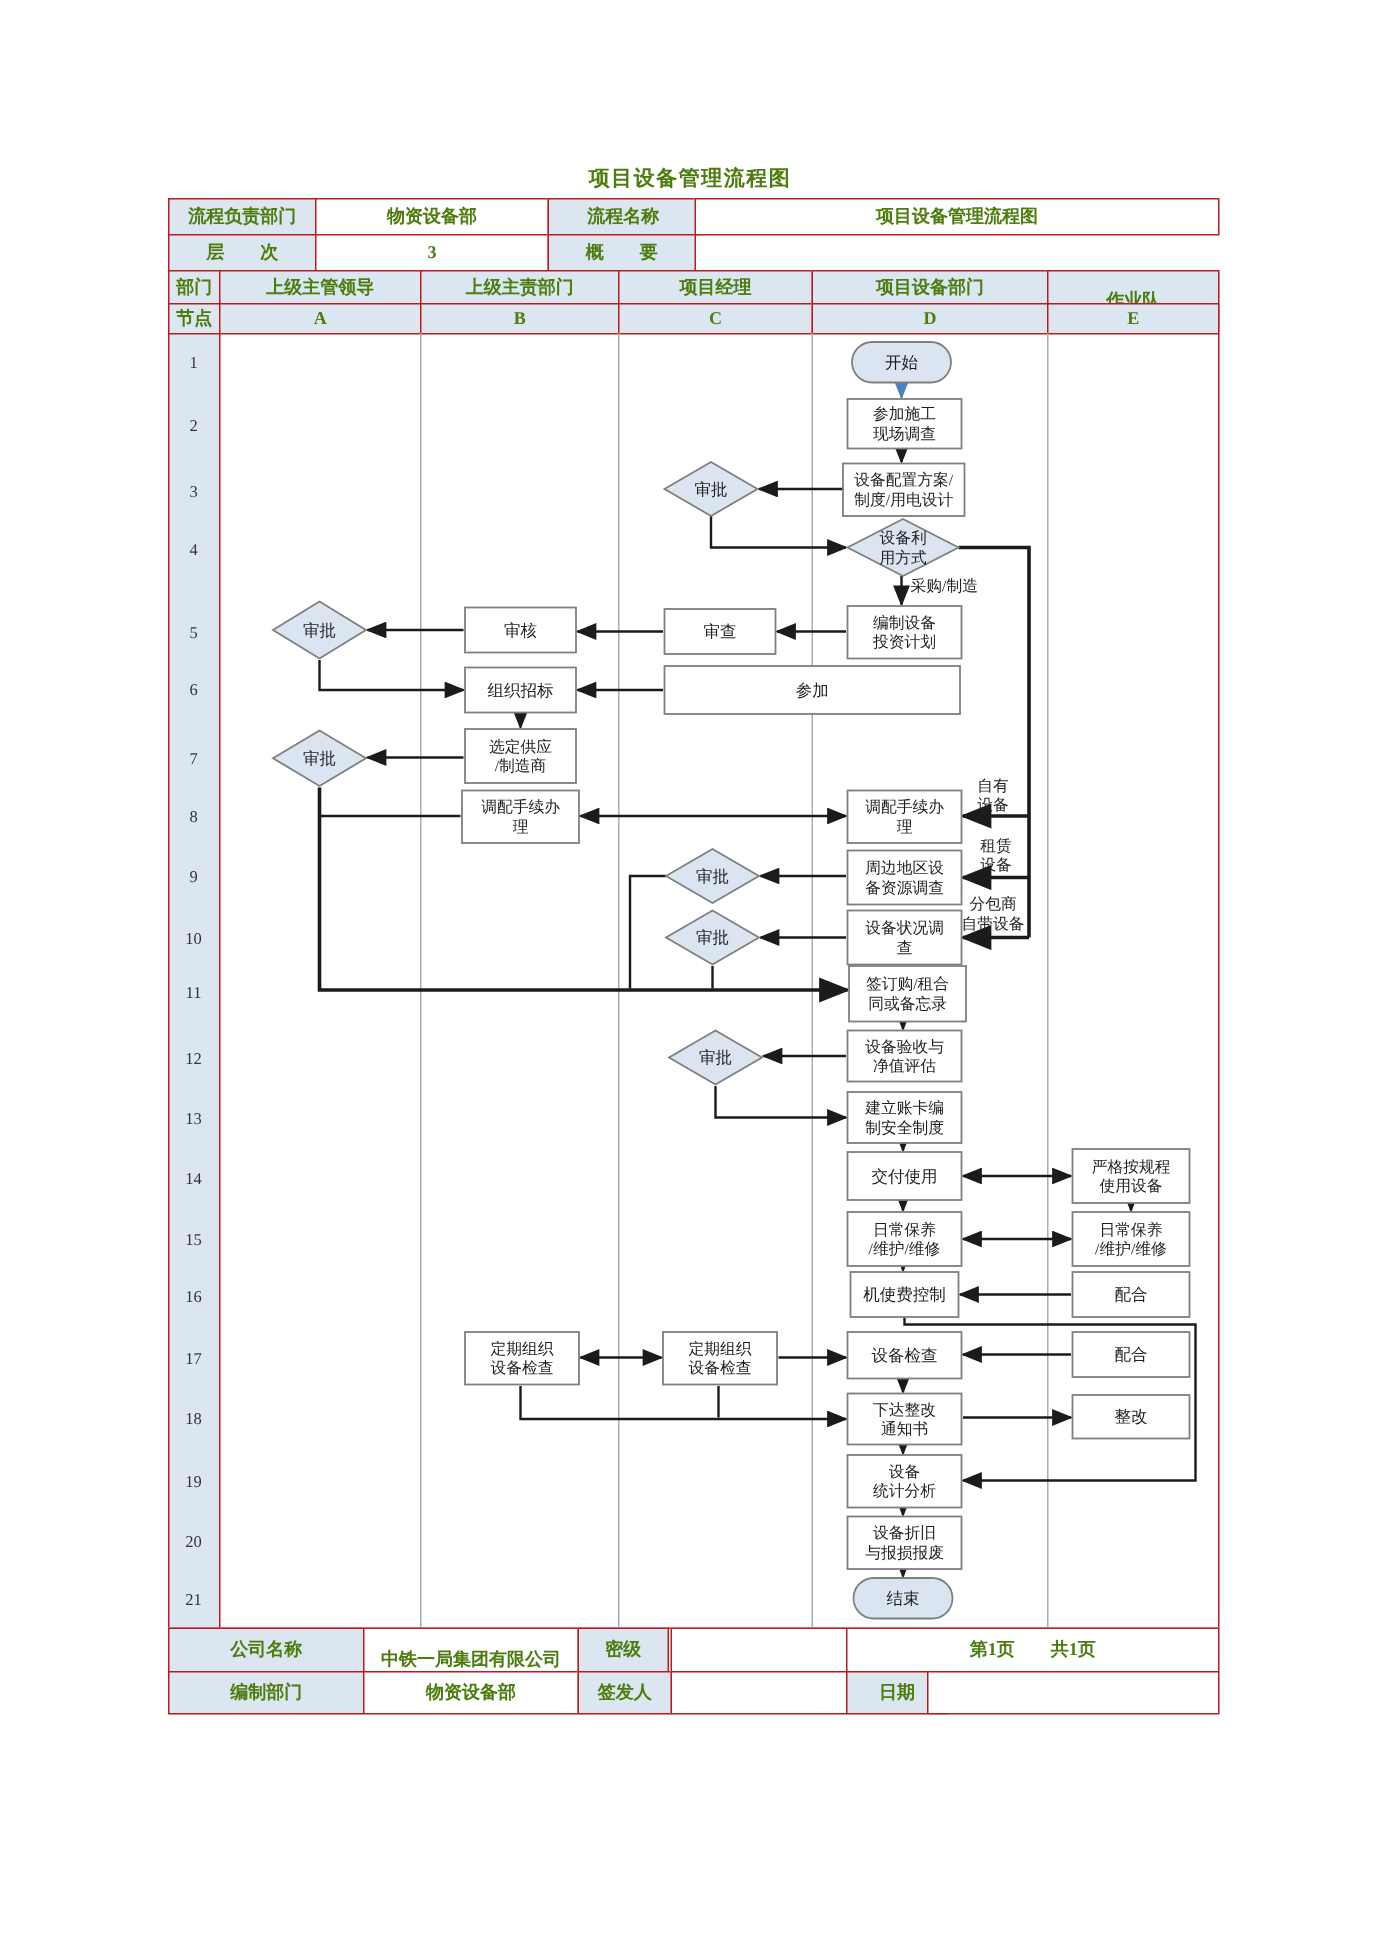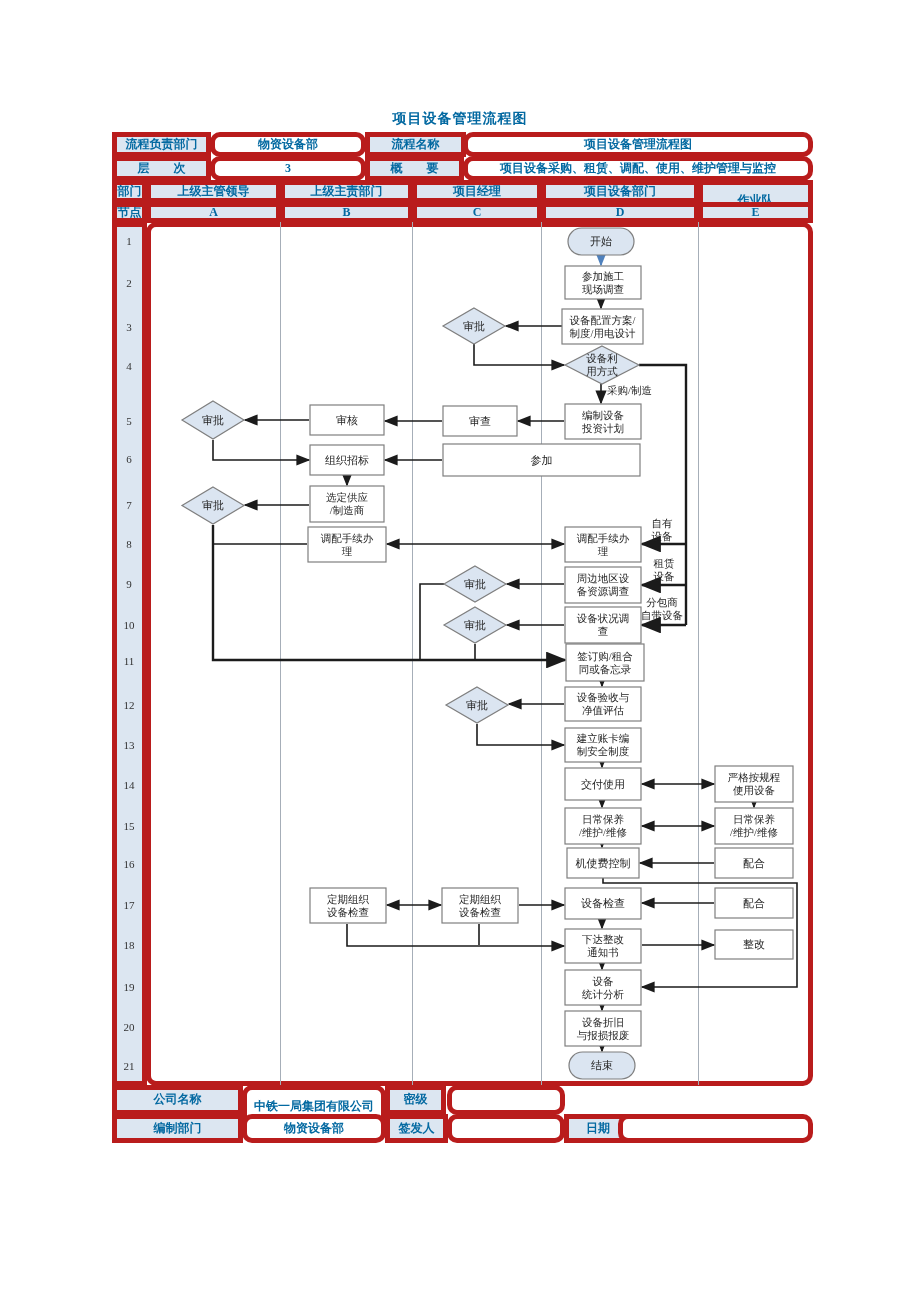--- a/index.html
+++ b/index.html
@@ -1,44 +1,43 @@
 <!DOCTYPE html>
 <html><head>
 <meta charset="utf-8">
 <style>
   html,body{margin:0;padding:0;background:#ffffff;}
   #page{position:relative;width:920px;height:1301px;background:#ffffff;overflow:hidden;
-        font-family:"Liberation Serif","DejaVu Serif",serif;color:#0369a1;}
+        font-family:"Liberation Serif","DejaVu Serif",serif;color:#4d7c0f;}
   .title{position:absolute;left:0;top:110px;width:920px;text-align:center;
          font-size:14px;font-weight:700;letter-spacing:1px;}
-  .cell{position:absolute;box-sizing:border-box;border:5px solid #b91c1c;
+  .cell{position:absolute;box-sizing:border-box;border:1px solid #b91c1c;
         display:flex;align-items:center;justify-content:center;
         font-size:12px;font-weight:600;text-align:center;line-height:1.1;
         white-space:pre;overflow:hidden;}
   .blue{background:#dce6f1;}
-  .white{background:#ffffff;border-radius:10px;}
+  .white{background:#ffffff;}
   .vline{position:absolute;width:1px;background:#a6aeb8;}
   #flow-svg{position:absolute;left:0;top:0;pointer-events:none;}
 </style>
 </head>
 <body>
 
 <div id="page">
 
   <div class="title">项目设备管理流程图</div>
 
   <div class="cell blue" style="left:112px;top:132px;width:99px;height:25px">流程负责部门</div>
   <div class="cell white" style="left:210px;top:132px;width:156px;height:25px">物资设备部</div>
   <div class="cell blue" style="left:365px;top:132px;width:101px;height:25px">流程名称</div>
   <div class="cell white" style="left:463px;top:132px;width:350px;height:25px">项目设备管理流程图</div>
 
   <div class="cell blue" style="left:112px;top:156px;width:99px;height:25px">层　　次</div>
   <div class="cell white" style="left:210px;top:156px;width:156px;height:25px">3</div>
   <div class="cell blue" style="left:365px;top:156px;width:99px;height:25px">概　　要</div>
-  <div class="cell white" style="left:463px;top:156px;width:350px;height:25px">项目设备采购、租赁、调配、使用、维护管理与监控</div>
 
   <div class="cell blue" style="left:112px;top:180px;width:35px;height:23px">部门</div>
   <div class="cell blue" style="left:146px;top:180px;width:135px;height:23px">上级主管领导</div>
   <div class="cell blue" style="left:280px;top:180px;width:133px;height:23px">上级主责部门</div>
   <div class="cell blue" style="left:412px;top:180px;width:130px;height:23px">项目经理</div>
   <div class="cell blue" style="left:541px;top:180px;width:158px;height:23px">项目设备部门</div>
   <div class="cell blue" style="left:698px;top:180px;width:115px;height:41px">作业队</div>
 
   <div class="cell blue" style="left:112px;top:202px;width:35px;height:21px">节点</div>
   <div class="cell blue" style="left:146px;top:202px;width:135px;height:21px">A</div>
@@ -51,20 +50,21 @@
   <div class="cell white" style="left:146px;top:222px;width:667px;height:864px"></div>
   <div class="vline" style="left:280px;top:222px;height:863px"></div>
   <div class="vline" style="left:412px;top:222px;height:863px"></div>
   <div class="vline" style="left:541px;top:222px;height:863px"></div>
   <div class="vline" style="left:698px;top:222px;height:863px"></div>
 
   <div class="cell blue" style="left:112px;top:1085px;width:131px;height:30px">公司名称</div>
   <div class="cell white" style="left:242px;top:1085px;width:144px;height:44px">中铁一局集团有限公司</div>
   <div class="cell blue" style="left:385px;top:1085px;width:61px;height:30px">密级</div>
   <div class="cell white" style="left:447px;top:1085px;width:118px;height:30px"></div>
+  <div class="cell white" style="left:564px;top:1085px;width:249px;height:30px">第1页　　共1页</div>
 
   <div class="cell blue" style="left:112px;top:1114px;width:131px;height:29px">编制部门</div>
   <div class="cell white" style="left:242px;top:1114px;width:144px;height:29px">物资设备部</div>
   <div class="cell blue" style="left:385px;top:1114px;width:63px;height:29px">签发人</div>
   <div class="cell white" style="left:447px;top:1114px;width:118px;height:29px"></div>
   <div class="cell blue" style="left:564px;top:1114px;width:68px;height:29px">日期</div>
   <div class="cell white" style="left:618px;top:1114px;width:195px;height:29px"></div>
 
   <svg id="flow-svg" width="920" height="1301">
       <defs>

